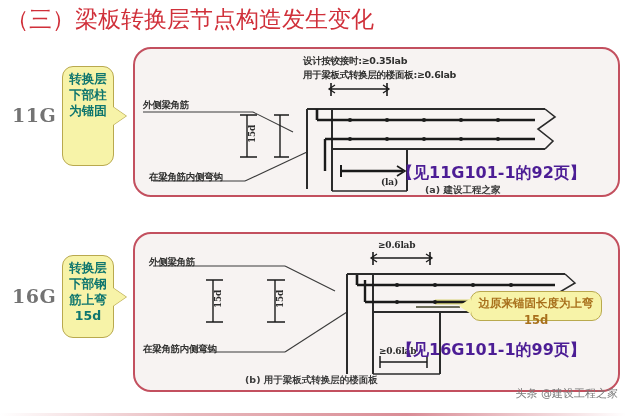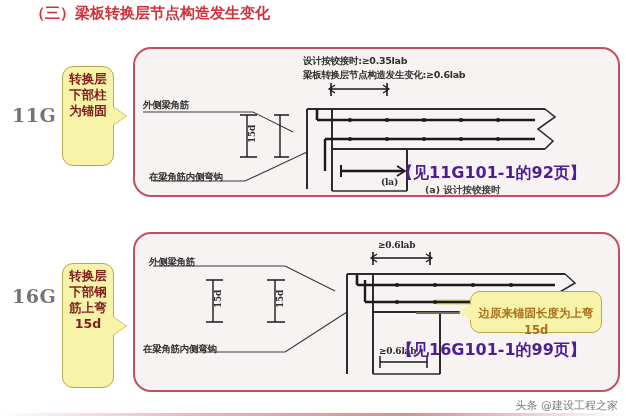--- a/index.html
+++ b/index.html
@@ -11,24 +11,24 @@
     height: 416px;
     background: #ffffff;
     font-family: "DejaVu Sans", "Liberation Sans", sans-serif;
     overflow: hidden;
     position: relative;
   }
 
   
   #page-title {
     position: absolute;
-    left: 30px;
+    left: 6px;
     top: 4px;
-    font-size: 15px;
-    font-weight: bold;
+    font-size: 23px;
+    font-weight: normal;
     color: #d0303a;
     letter-spacing: 0px;
     white-space: nowrap;
     font-family: "DejaVu Sans", "Liberation Sans", sans-serif;
   }
 
   
   .code-label {
     position: absolute;
     font-size: 19px;
@@ -41,40 +41,40 @@
   #code-16g { left: 12px; top: 285px; }
 
   
   .callout-left {
     position: absolute;
     background: #f7f3a8;
     border: 1.5px solid #b9a94e;
     border-radius: 11px;
     box-sizing: border-box;
     text-align: center;
-    color: #7f1d1d;
+    color: #0f766e;
     font-weight: bold;
     font-size: 12.5px;
     line-height: 16px;
     padding: 4px 2px 2px 2px;
     font-family: "DejaVu Sans", "Liberation Sans", sans-serif;
   }
   .callout-left .tail {
     position: absolute;
     right: -13px;
     top: 50%;
     margin-top: -9px;
     width: 0; height: 0;
     border-top: 9px solid transparent;
     border-bottom: 9px solid transparent;
     border-left: 13px solid #f7f3a8;
     filter: drop-shadow(1px 0 0 #b9a94e);
   }
   #callout-11g { left: 62px; top: 66px;  width: 52px; height: 100px; }
-  #callout-16g { left: 62px; top: 255px; width: 52px; height: 125px; margin-top: 8px; }
+  #callout-16g { left: 62px; top: 255px; width: 52px; height: 83px; }
 
   
   .panel {
     position: absolute;
     background: #f7f3f2;
     border: 2px solid #c3505f;
     border-radius: 18px;
     box-sizing: border-box;
     overflow: hidden;
   }
@@ -119,31 +119,31 @@
     white-space: nowrap;
     background: rgba(255,255,255,0.0);
   }
 
   
   #callout-right {
     position: absolute;
     left: 470px;
     top: 291px;
     width: 132px;
-    height: 42px;
+    height: 30px;
     background: #f7f3a8;
     border: 1.5px solid #b9a94e;
     border-radius: 10px;
     box-sizing: border-box;
     color: #a8701c;
     font-weight: bold;
     font-size: 11.5px;
     line-height: 17px;
     text-align: center;
-    padding-top: 13px;
+    padding-top: 3px;
     font-family: "DejaVu Sans", "Liberation Sans", sans-serif;
     z-index: 9;
   }
   #callout-right .tail-l {
     position: absolute;
     left: -12px;
     top: 50%;
     margin-top: -8px;
     width: 0; height: 0;
     border-top: 8px solid transparent;
@@ -156,21 +156,21 @@
     top: 50%;
     width: 44px;
     height: 1.5px;
     background: #6d6d5a;
   }
 
   
   #watermark {
     position: absolute;
     right: 8px;
-    bottom: 3px;
+    bottom: 15px;
     font-size: 11px;
     color: #7b7b7b;
     font-family: "DejaVu Sans", "Liberation Sans", sans-serif;
     white-space: nowrap;
   }
   #bottom-rule {
     position: absolute;
     left: 0; right: 0; bottom: 0;
     height: 3px;
     background: linear-gradient(to right, #ffffff, #e8b9bd 30%, #d98c95 65%, #ffffff);
@@ -243,26 +243,26 @@
 
       <path d="M112,66 L112,108" stroke="#1a1a1a" stroke-width="1.4" fill="none"></path>
       <path d="M105,66 L122,66" stroke="#1a1a1a" stroke-width="1.5" fill="none"></path>
       <path d="M105,108 L122,108" stroke="#1a1a1a" stroke-width="1.5" fill="none"></path>
       <path d="M145,66 L145,108" stroke="#1a1a1a" stroke-width="1.4" fill="none"></path>
       <path d="M139,66 L154,66" stroke="#1a1a1a" stroke-width="1.5" fill="none"></path>
       <path d="M139,108 L154,108" stroke="#1a1a1a" stroke-width="1.5" fill="none"></path>
     </svg>
 
     <div class="note-text" style="left:168px; top:6px;">设计按铰接时:≥0.35lab</div>
-    <div class="note-text" style="left:168px; top:20px;">梁板转换层节点构造发生变化:≥0.6lab</div>
+    <div class="note-text" style="left:168px; top:20px;">用于梁板式转换层的楼面板:≥0.6lab</div>
     <div class="note-text" style="left:8px; top:50px;">外侧梁角筋</div>
     <div class="note-text" style="left:14px; top:122px;">在梁角筋内侧弯钩</div>
     <div class="dim-text" style="left:246px; top:128px;">(la)</div>
     <div class="dim-text" style="left:108px; top:80px; transform:rotate(-90deg);">15d</div>
-    <div class="caption-text" style="left:290px; top:135px;">(a) 设计按铰接时</div>
+    <div class="caption-text" style="left:290px; top:135px;">(a) 建设工程之家</div>
   </div>
 </div>
 
 <div class="ref-text" style="left:397px; top:163px;">【见11G101-1的92页】</div>
 
 <div class="code-label" id="code-16g">16G</div>
 
 <div class="callout-left" id="callout-16g">
   <span>转换层下部钢筋上弯15d</span>
   <span class="tail"></span>
@@ -323,20 +323,21 @@
       <path d="M132,46 L150,46" stroke="#1a1a1a" stroke-width="1.5" fill="none"></path>
       <path d="M132,88 L150,88" stroke="#1a1a1a" stroke-width="1.5" fill="none"></path>
     </svg>
 
     <div class="note-text" style="left:14px; top:22px;">外侧梁角筋</div>
     <div class="dim-text" style="left:243px; top:6px;">≥0.6lab</div>
     <div class="note-text" style="left:8px; top:109px;">在梁角筋内侧弯钩</div>
     <div class="dim-text" style="left:244px; top:112px;">≥0.6lab</div>
     <div class="dim-text" style="left:74px; top:60px; transform:rotate(-90deg);">15d</div>
     <div class="dim-text" style="left:136px; top:60px; transform:rotate(-90deg);">15d</div>
+    <div class="caption-text" style="left:110px; top:140px;">(b) 用于梁板式转换层的楼面板</div>
   </div>
 </div>
 
 <div id="callout-right">
   <span class="lead"></span>
   <span class="tail-l"></span>
   <span>边原来锚固长度为上弯15d</span>
 </div>
 
 <div class="ref-text" style="left:397px; top:340px;">【见16G101-1的99页】</div>

